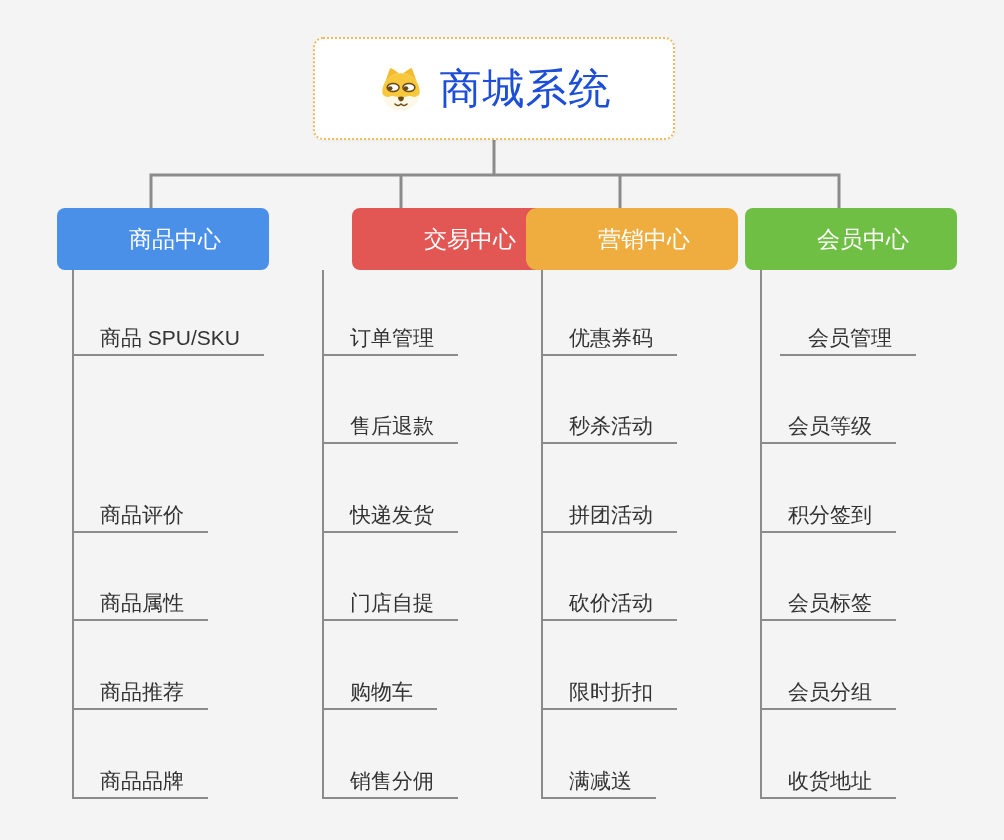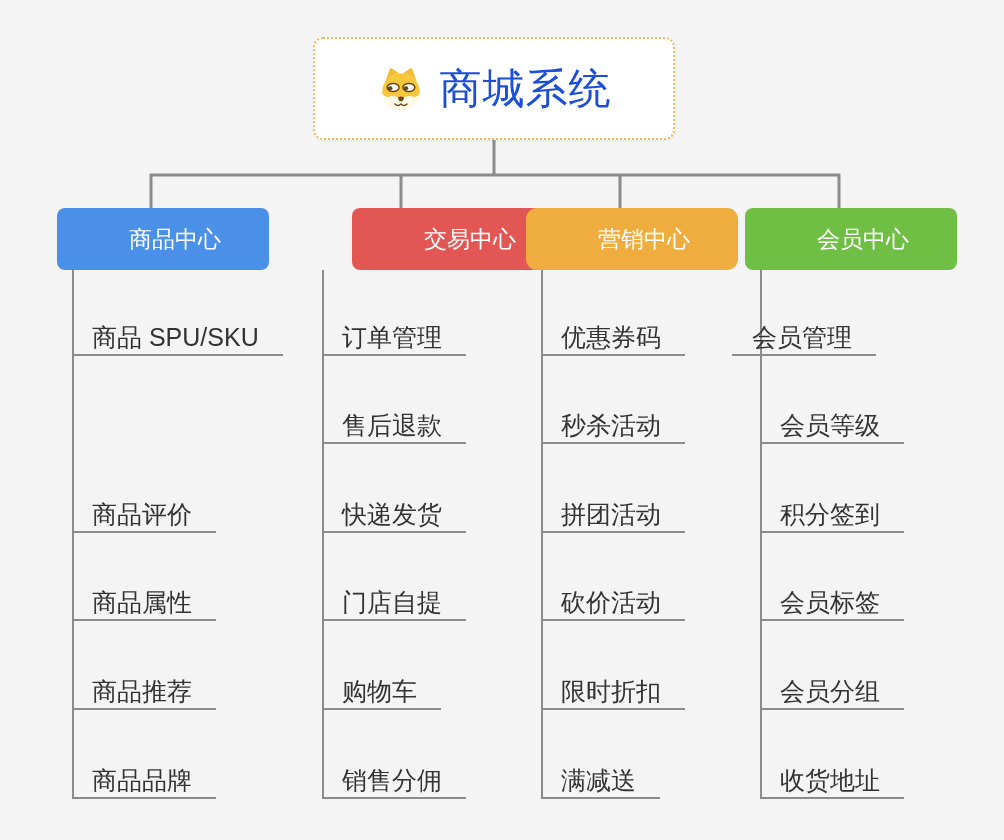--- a/index.html
+++ b/index.html
@@ -67,25 +67,25 @@
   .vline {
     position: absolute;
     top: 270px;
     width: 2px; height: 529px;
     background: #8b8b8b;
   }
 
   
   .item {
     position: absolute;
-    font-size: 25px;
+    font-size: 21px;
     color: #333333;
     line-height: 33px;
     height: 33px;
-    padding: 0 24px 0 20px;
+    padding: 0 24px 0 28px;
     border-bottom: 2px solid #8b8b8b;
     white-space: nowrap;
     width: max-content;
     cursor: pointer;
   }
 </style>
 </head>
 <body>
 
 <div id="canvas">
@@ -131,20 +131,20 @@
   <div class="vline" style="left:541px"></div>
   <div class="item" style="left:541px; top:409px">秒杀活动</div>
   <div class="item" style="left:541px; top:321px">优惠券码</div>
   <div class="item" style="left:541px; top:498px">拼团活动</div>
   <div class="item" style="left:541px; top:586px">砍价活动</div>
   <div class="item" style="left:541px; top:675px">限时折扣</div>
   <div class="item" style="left:541px; top:764px">满减送</div>
 
   <div class="branch-header" style="left: 745px; background-color: rgb(111, 191, 68);">会员中心</div>
   <div class="vline" style="left:760px"></div>
-  <div class="item" style="left:732px; top:321px">会员管理</div>
+  <div class="item" style="left:780px; top:321px">会员管理</div>
   <div class="item" style="left:760px; top:409px">会员等级</div>
   <div class="item" style="left:760px; top:498px">积分签到</div>
   <div class="item" style="left:760px; top:586px">会员标签</div>
   <div class="item" style="left:760px; top:675px">会员分组</div>
   <div class="item" style="left:760px; top:764px">收货地址</div>
 
 </div>
 
 </body></html>

